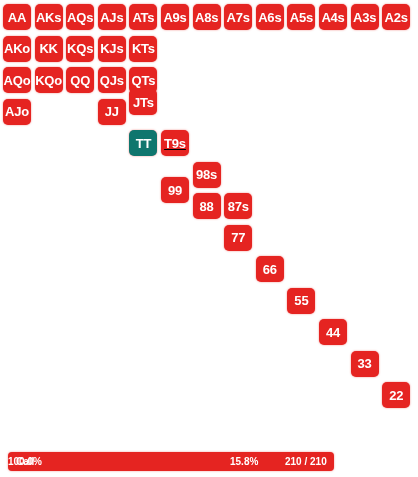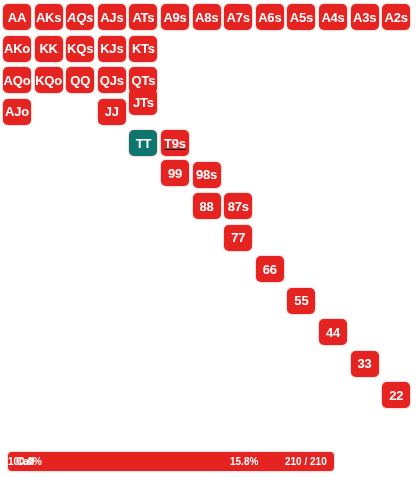--- a/index.html
+++ b/index.html
@@ -62,21 +62,21 @@
 <body style="background: rgb(255, 255, 255);">
 
 <div id="matrix">
     <div class="cell" style="left: 3px; top: 4px; background: rgb(229, 36, 33);">
       <span class="cell-label" style="color: rgb(255, 255, 255);">AA</span>
     </div>
     <div class="cell" style="left: 34.6px; top: 4px; background: rgb(229, 36, 33);">
       <span class="cell-label" style="color: rgb(255, 255, 255);">AKs</span>
     </div>
     <div class="cell" style="left: 66.2px; top: 4px; background: rgb(229, 36, 33);">
-      <span class="cell-label" style="color: rgb(255, 255, 255); font-style: italic;">AQs</span>
+      <span class="cell-label" style="color: rgb(255, 255, 255);">AQs</span>
     </div>
     <div class="cell" style="left: 97.8px; top: 4px; background: rgb(229, 36, 33);">
       <span class="cell-label" style="color: rgb(255, 255, 255);">AJs</span>
     </div>
     <div class="cell" style="left: 129.4px; top: 4px; background: rgb(229, 36, 33);">
       <span class="cell-label" style="color: rgb(255, 255, 255);">ATs</span>
     </div>
     <div class="cell" style="left: 161px; top: 4px; background: rgb(229, 36, 33);">
       <span class="cell-label" style="color: rgb(255, 255, 255);">A9s</span>
     </div>
@@ -139,21 +139,21 @@
     </div>
     <div class="cell" style="left: 129.4px; top: 89px; background: rgb(229, 36, 33);">
       <span class="cell-label" style="color: rgb(255, 255, 255);">JTs</span>
     </div>
     <div class="cell" style="left: 129.4px; top: 130px; background: #0f766e;">
       <span class="cell-label" style="color: rgb(255, 255, 255);">TT</span>
     </div>
     <div class="cell" style="left: 161px; top: 130px; background: rgb(229, 36, 33); text-decoration: underline;">
       <span class="cell-label" style="color: rgb(255, 255, 255);">T9s</span>
     </div>
-    <div class="cell" style="left: 161px; top: 160px; background: rgb(229, 36, 33);">
+    <div class="cell" style="left: 161px; top: 177px; background: rgb(229, 36, 33);">
       <span class="cell-label" style="color: rgb(255, 255, 255);">99</span>
     </div>
     <div class="cell" style="left: 192.6px; top: 161.5px; background: rgb(229, 36, 33);">
       <span class="cell-label" style="color: rgb(255, 255, 255);">98s</span>
     </div>
     <div class="cell" style="left: 192.6px; top: 193px; background: rgb(229, 36, 33);">
       <span class="cell-label" style="color: rgb(255, 255, 255);">88</span>
     </div>
     <div class="cell" style="left: 224.2px; top: 193px; background: rgb(229, 36, 33);">
       <span class="cell-label" style="color: rgb(255, 255, 255);">87s</span>

